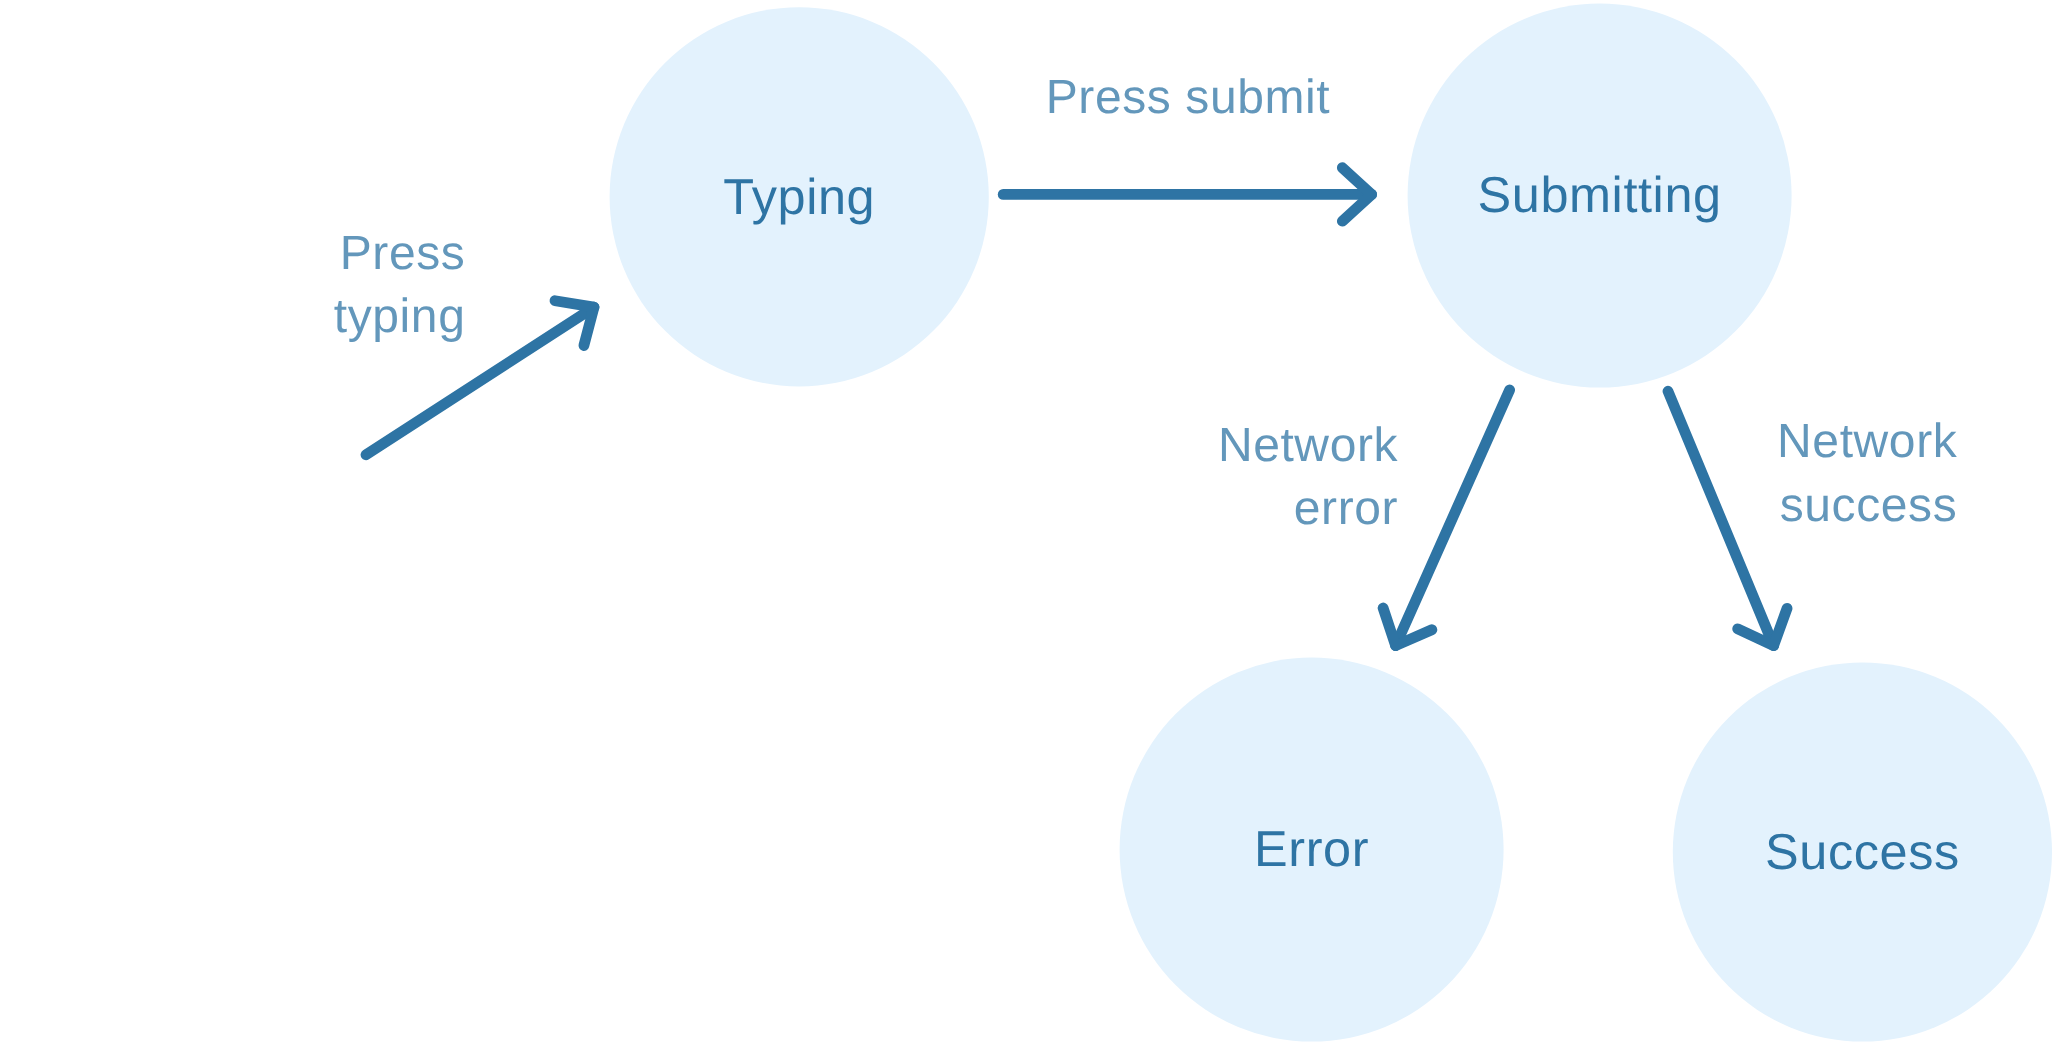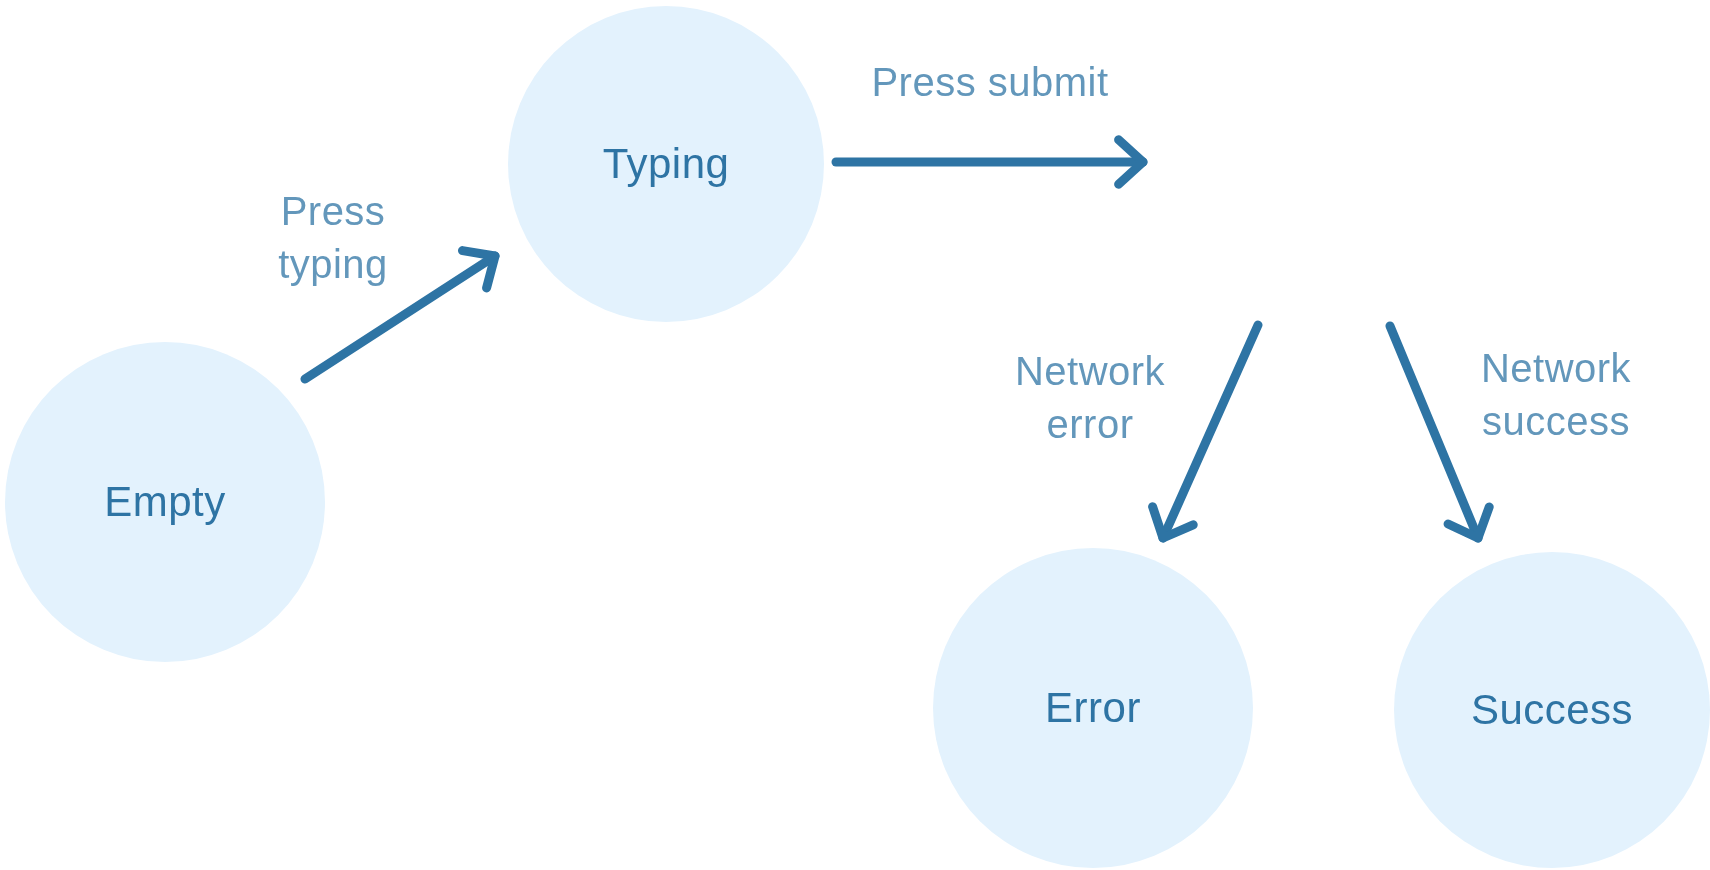--- a/index.html
+++ b/index.html
@@ -51,21 +51,21 @@
     transform: translate(-50%, -50%);
     color: var(--edge-text, #2e74a4);
     opacity: 0.74;
     font-size: 40px;
     font-weight: 500;
     letter-spacing: 0.5px;
     line-height: 53px;
     text-align: center;
     white-space: nowrap;
   }
-  .edge-label span { display: block; }
+  .edge-label span { display: block; text-align: right; }
 </style>
 </head>
 <body style="background: rgb(255, 255, 255);">
 
 <div class="stage">
 
   <svg class="edges" viewBox="0 0 1710 870" xmlns="http://www.w3.org/2000/svg">
       <g>
         <line x1="305" y1="379" x2="495" y2="256"></line>
         <polyline points="486.6,287.9 495,256 462.5,250.6"></polyline>
@@ -77,28 +77,28 @@
       <g>
         <line x1="1258" y1="325" x2="1163" y2="538"></line>
         <polyline points="1152.6,506.7 1163,538 1193.2,524.8"></polyline>
       </g>
       <g>
         <line x1="1390" y1="326" x2="1478" y2="538"></line>
         <polyline points="1448.1,524 1478,538 1489.2,507"></polyline>
       </g>
     </svg>
 
-  <div class="node" style="left: 5px; top: 342px; height: 320px; width: 320px;">
-    <span class="node-label">Empty</span>
-  </div>
 
   <div class="node" style="left: 508px; top: 6px; height: 316px; width: 316px;">
     <span class="node-label">Typing</span>
   </div>
 
+  <div class="node" style="left: 1173px; top: 3px; height: 320px; width: 320px;">
+    <span class="node-label">Submitting</span>
+  </div>
 
   <div class="node" style="left: 933px; top: 548px; height: 320px; width: 320px;">
     <span class="node-label">Error</span>
   </div>
 
   <div class="node" style="left: 1394px; top: 552px; height: 316px; width: 316px;">
     <span class="node-label">Success</span>
   </div>
 
   <div class="edge-label" style="left: 333px; top: 238px;">

